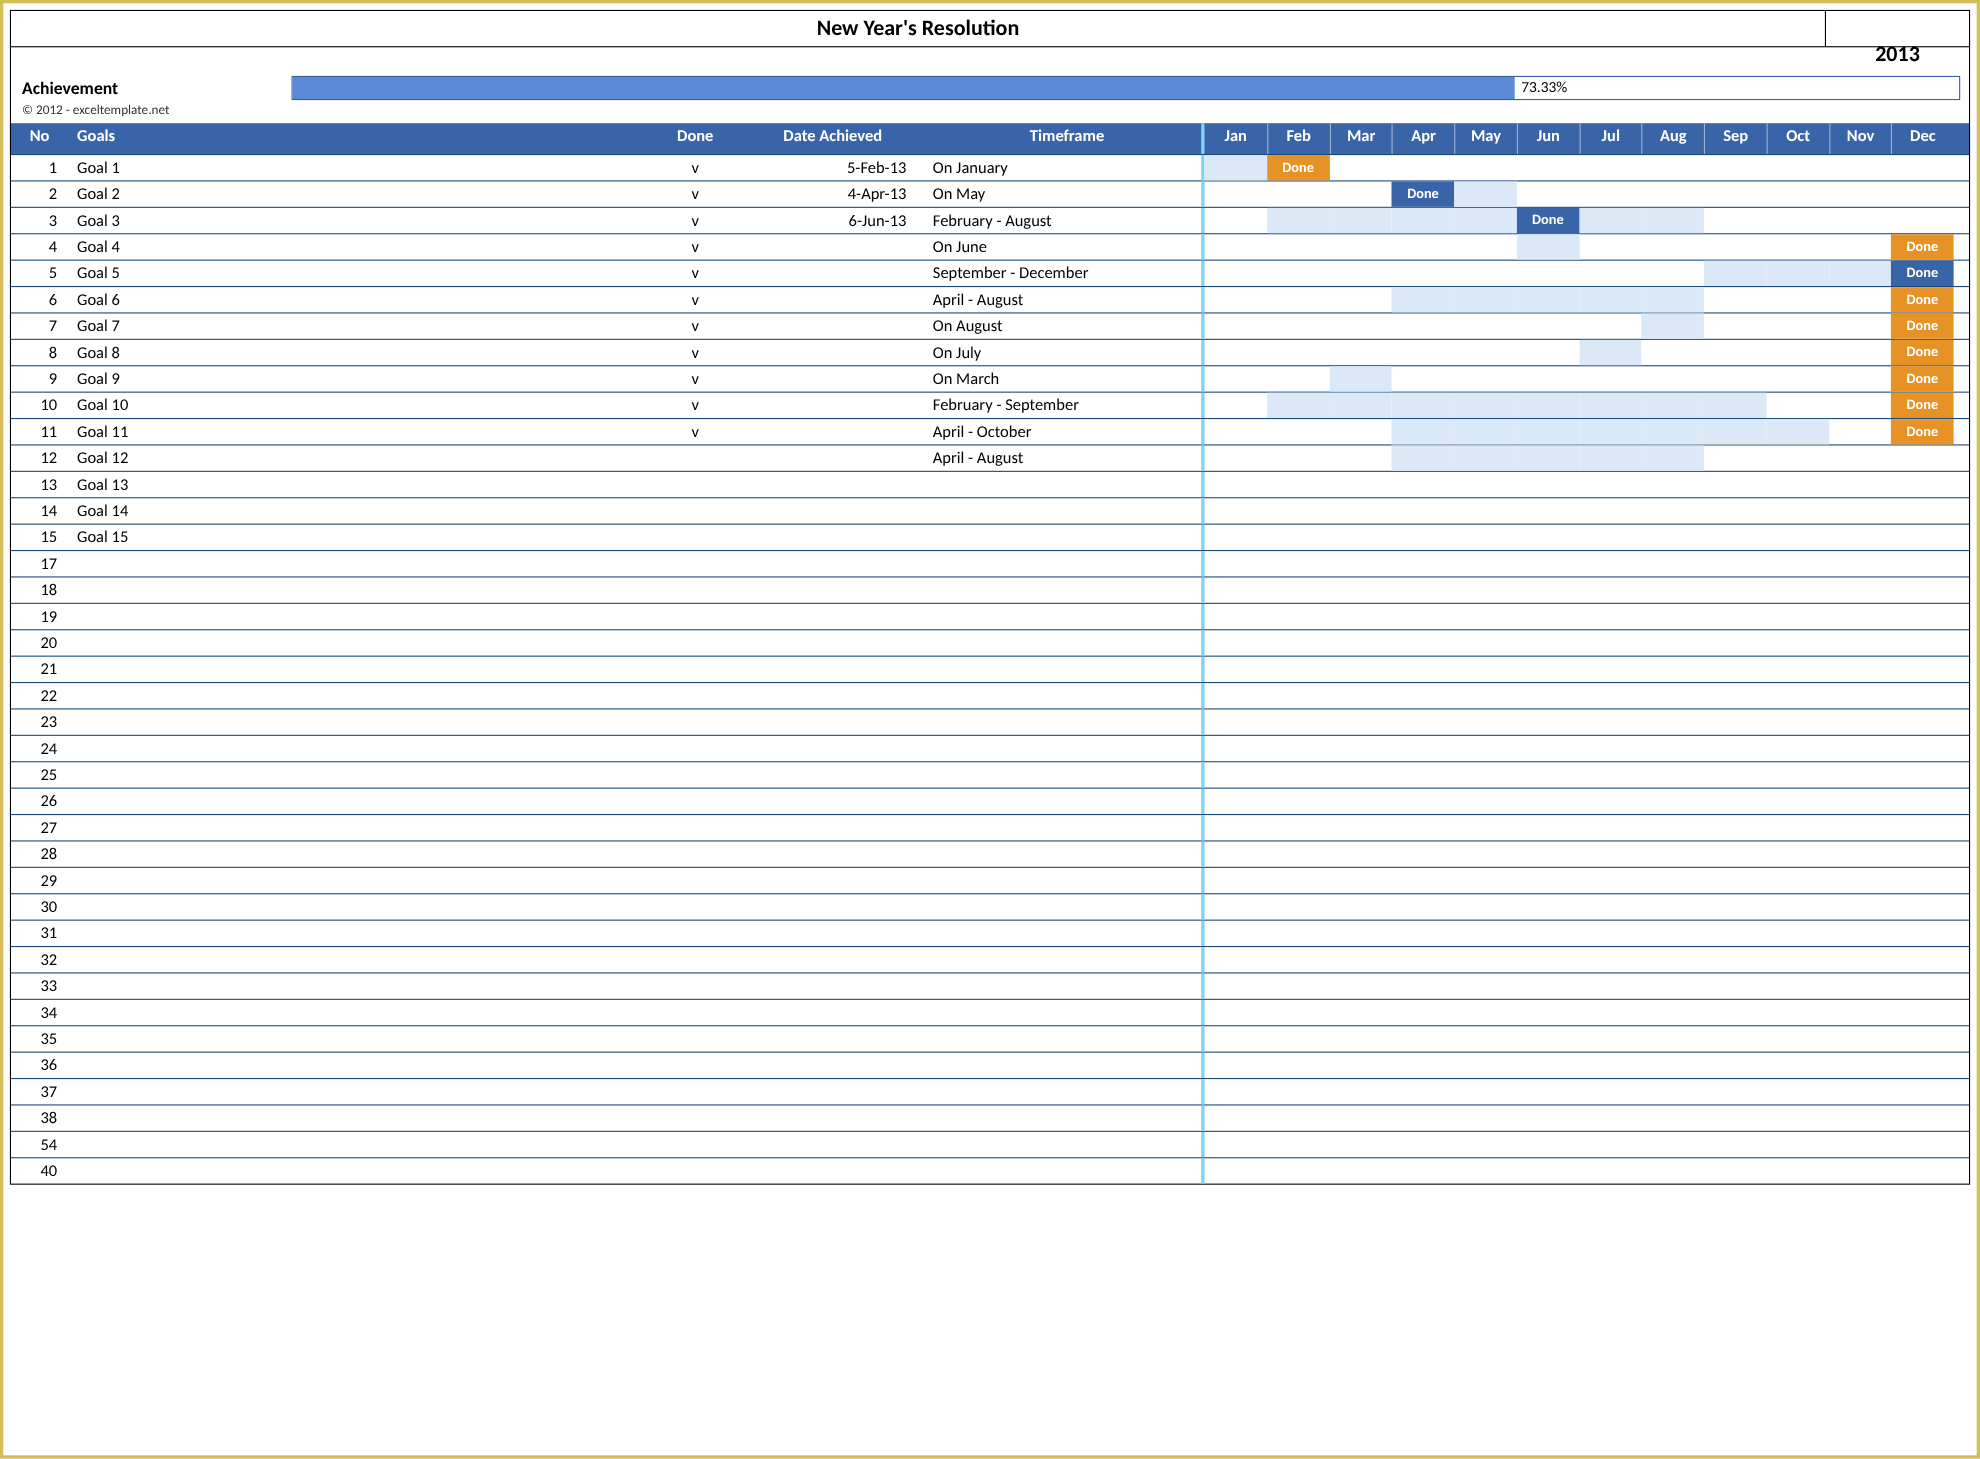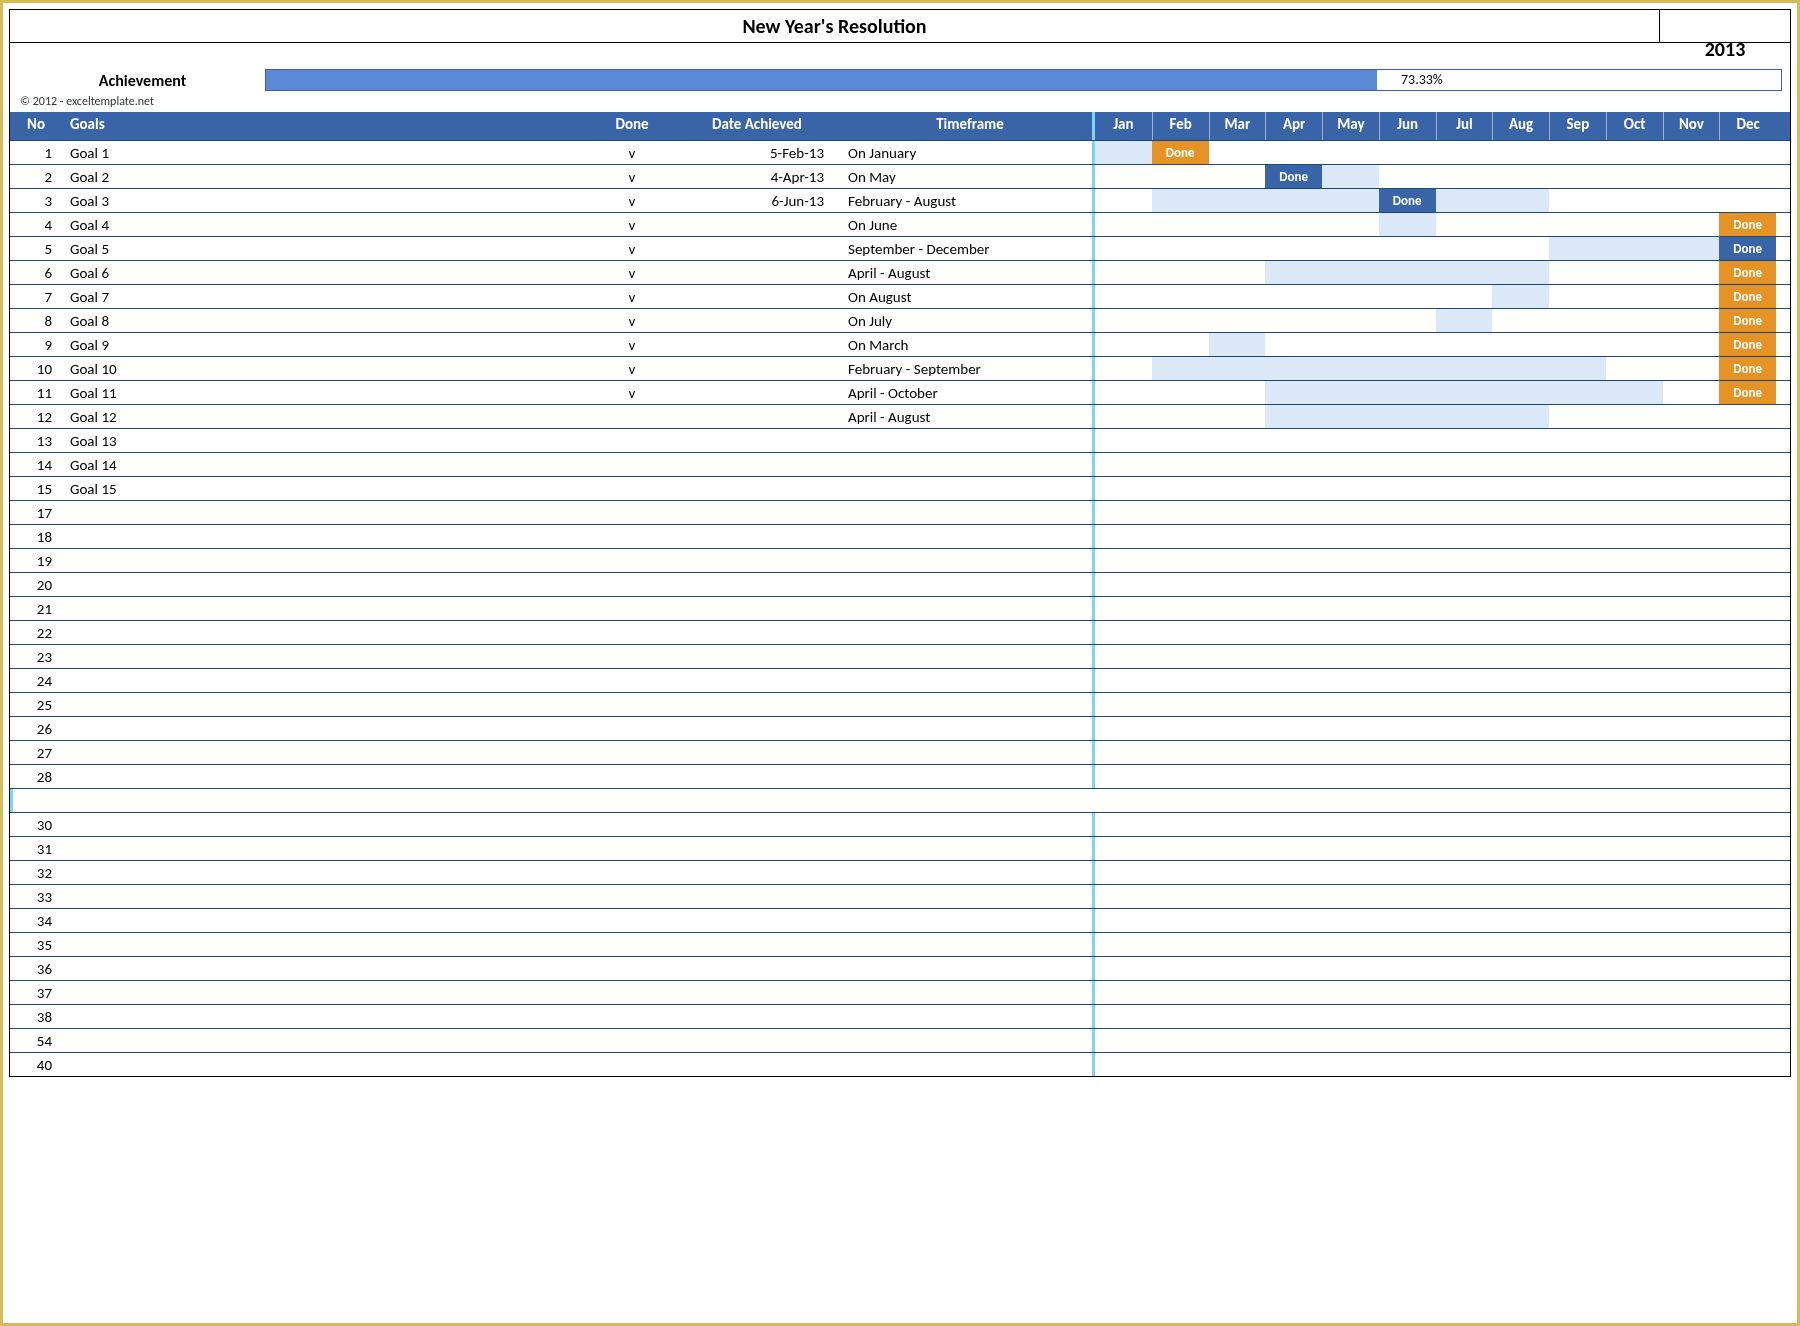--- a/index.html
+++ b/index.html
@@ -38,21 +38,20 @@
   }
   .spacer-row {
     height: 24px;
     border-top: 1px solid #000;
   }
   .ach-row {
     display: flex;
     align-items: center;
     height: 28px;
     padding: 0 8px 0 5px;
-    text-align: center;
   }
   .ach-label {
     width: 250px;
     font-weight: bold;
     font-size: 16px;
     padding-left: 5px;
   }
   .ach-bar-wrap {
     flex: 1;
     height: 22px;
@@ -63,21 +62,21 @@
   .ach-bar-fill {
     position: absolute;
     left: 0; top: 0; bottom: 0;
     background: #5a8ad6;
   }
   .ach-bar-text {
     position: absolute;
     top: 0; bottom: 0;
     font-size: 14px;
     line-height: 20px;
-    padding-left: 24px;
+    padding-left: 6px;
     color: #000;
   }
   .copy-row {
     font-size: 12px;
     color: #333;
     padding: 0 10px 4px 10px;
     height: 18px;
   }
   .hdr-row {
     display: flex;
@@ -800,20 +799,27 @@
           <div class="col-month"></div>
           <div class="col-month"></div>
           <div class="col-month"></div>
           <div class="col-month"></div>
           <div class="col-month"></div>
           <div class="col-month"></div>
           <div class="col-month"></div>
         </div>
       </div>
       <div class="data-row">
+        <div class="main-cols">
+          <div class="col-no">29</div>
+          <div class="col-goal"></div>
+          <div class="col-done"></div>
+          <div class="col-date"></div>
+          <div class="col-tf"></div>
+        </div>
         <div class="months-area">
           <div class="col-month"></div>
           <div class="col-month"></div>
           <div class="col-month"></div>
           <div class="col-month"></div>
           <div class="col-month"></div>
           <div class="col-month"></div>
           <div class="col-month"></div>
           <div class="col-month"></div>
           <div class="col-month"></div>

